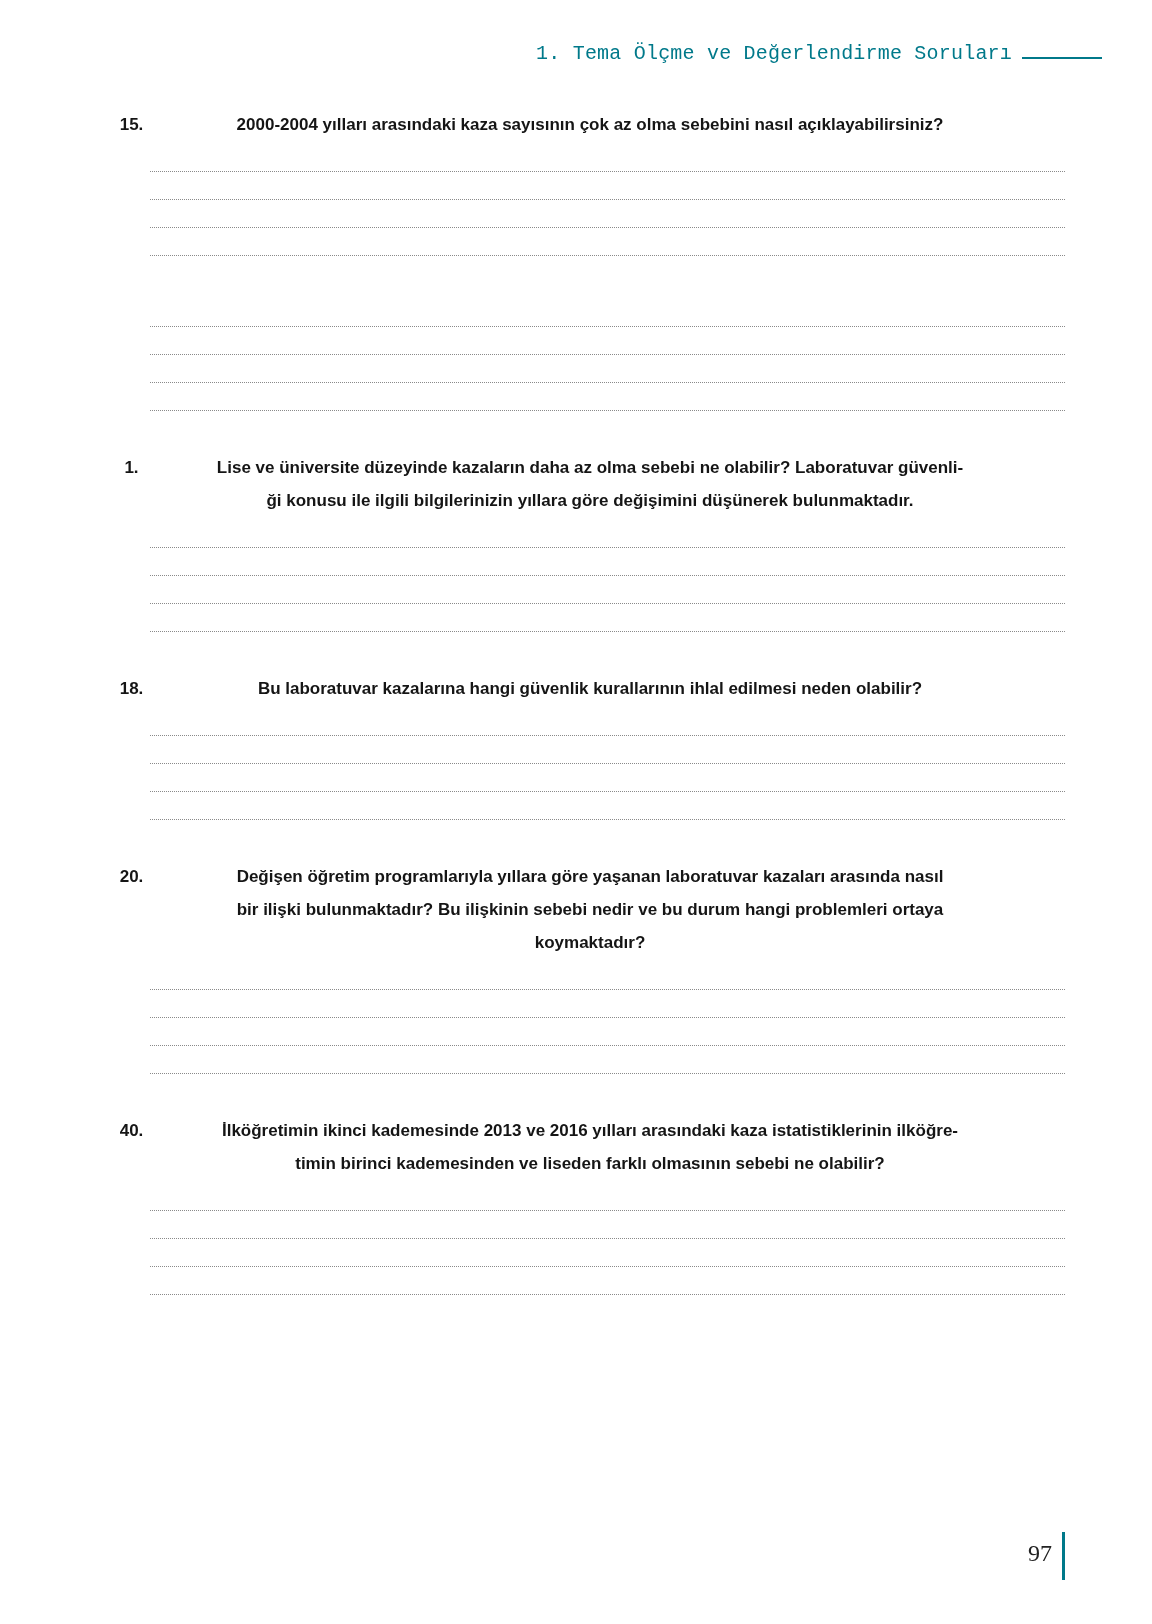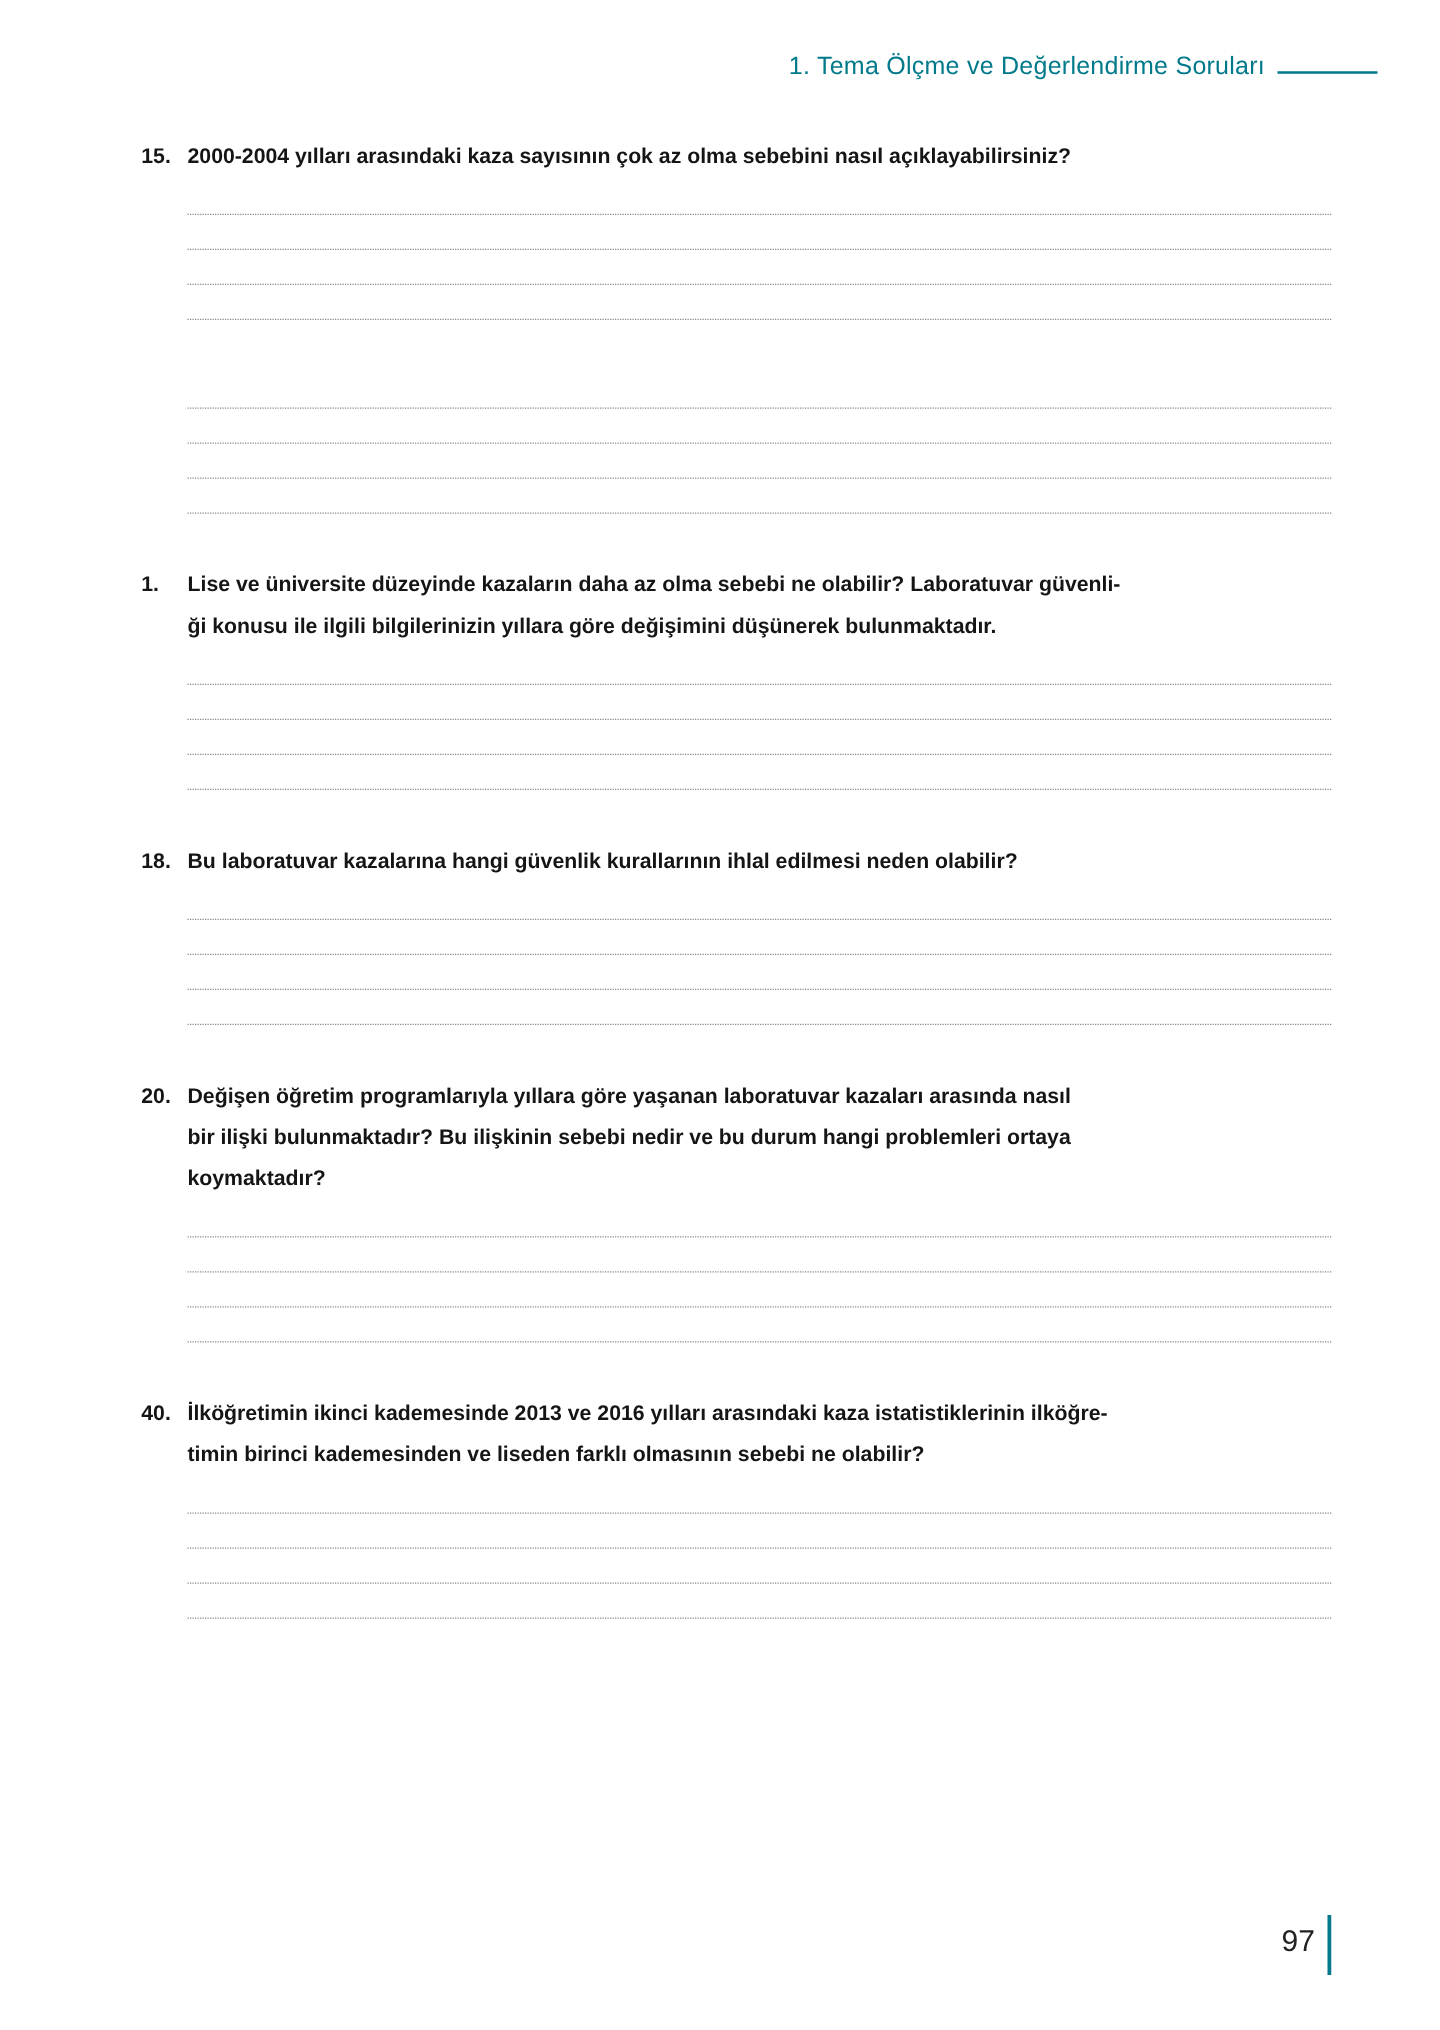--- a/index.html
+++ b/index.html
@@ -6,49 +6,49 @@
   body{
     width:1152px;height:1624px;position:relative;
     font-family:"Liberation Sans",sans-serif;color:#161616;overflow:hidden;
   }
   
   .page-header{
     position:absolute;top:42px;right:50px;
     display:flex;align-items:center;
   }
   .header-title{
-    font-family:Liberation Sans, sans-serif;
+    font-family:Liberation Mono, monospace;
     font-size:20px;color:#00798a;letter-spacing:.2px;white-space:nowrap;
   }
   .header-rule{
     width:80px;height:2px;background:#00798a;margin-left:10px;margin-top:8px;
   }
   
   .content{
     position:absolute;top:108px;left:113px;width:952px;
   }
-  .question{margin-bottom:40px;}
+  .question{margin-bottom:40px;text-align:center;}
   .q-row{
     display:flex;align-items:flex-start;
     font-weight:bold;font-size:17px;line-height:33px;color:#151515;
   }
   .q-num{flex:none;width:37px;}
   .q-text{white-space:pre-line;width:880px;}
   .answer-lines{margin-left:37px;padding-top:3px;}
   .answer-line{
     height:27px;width:915px;
     border-bottom:1px dotted #8a8a8a;
   }
   
   .page-footer{
     position:absolute;top:1532px;left:0;width:1152px;height:50px;
   }
   .page-number{
     position:absolute;right:100px;top:8px;
-    font-family:Liberation Sans, sans-serif;
+    font-family:Liberation Serif, serif;
     font-size:24px;color:#222;
   }
   .footer-bar{
     position:absolute;right:87px;top:0;
     width:3px;height:48px;background:#00798a;
   }
 </style>
 </head>
 <body>
 

